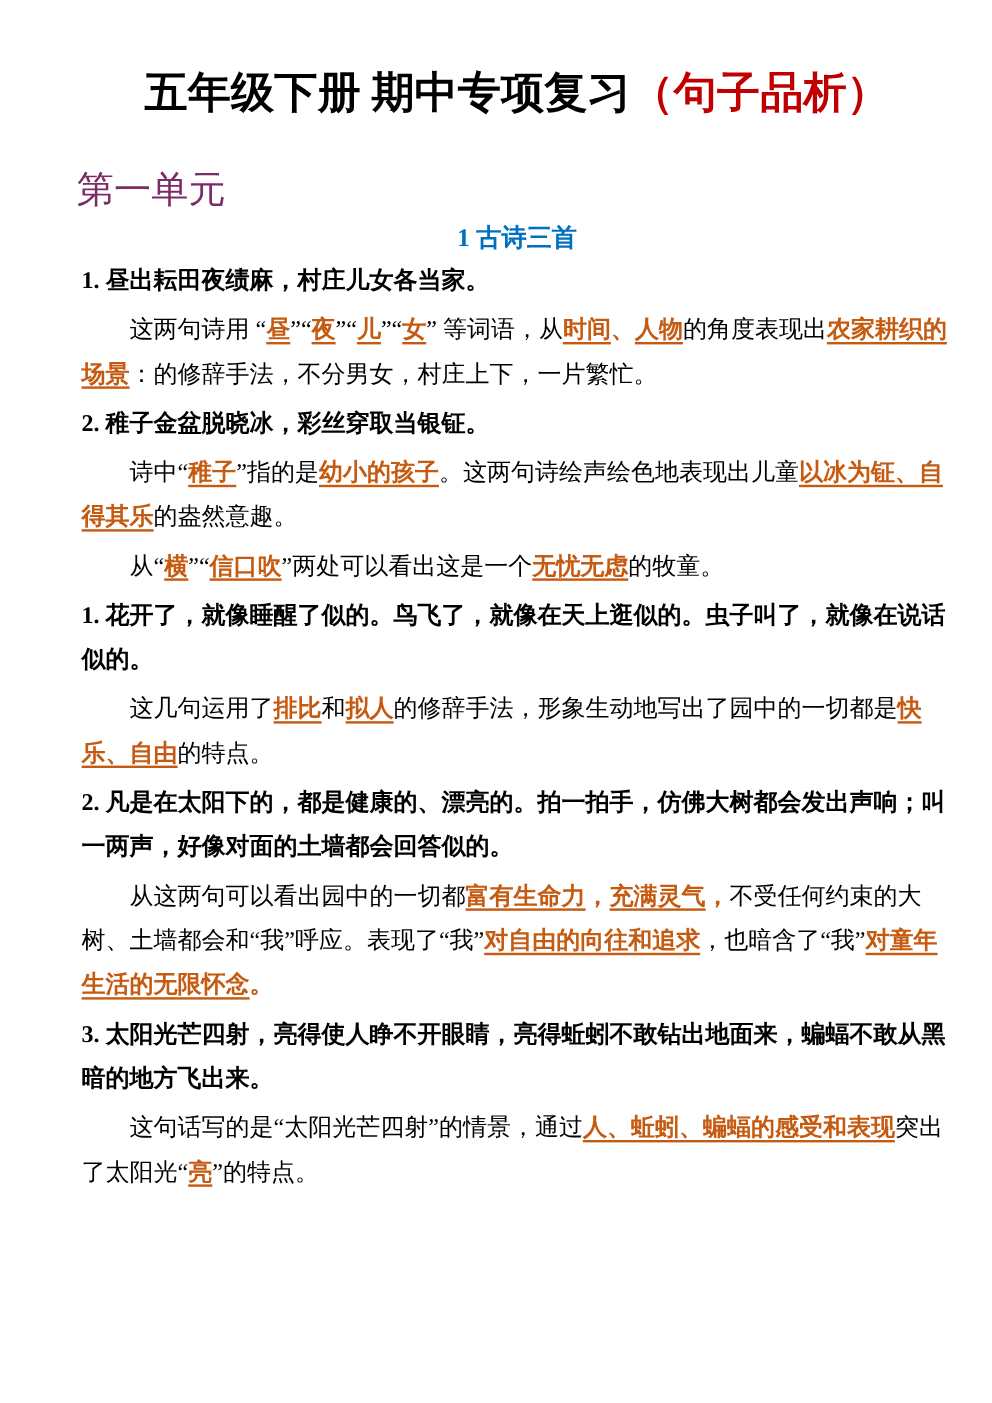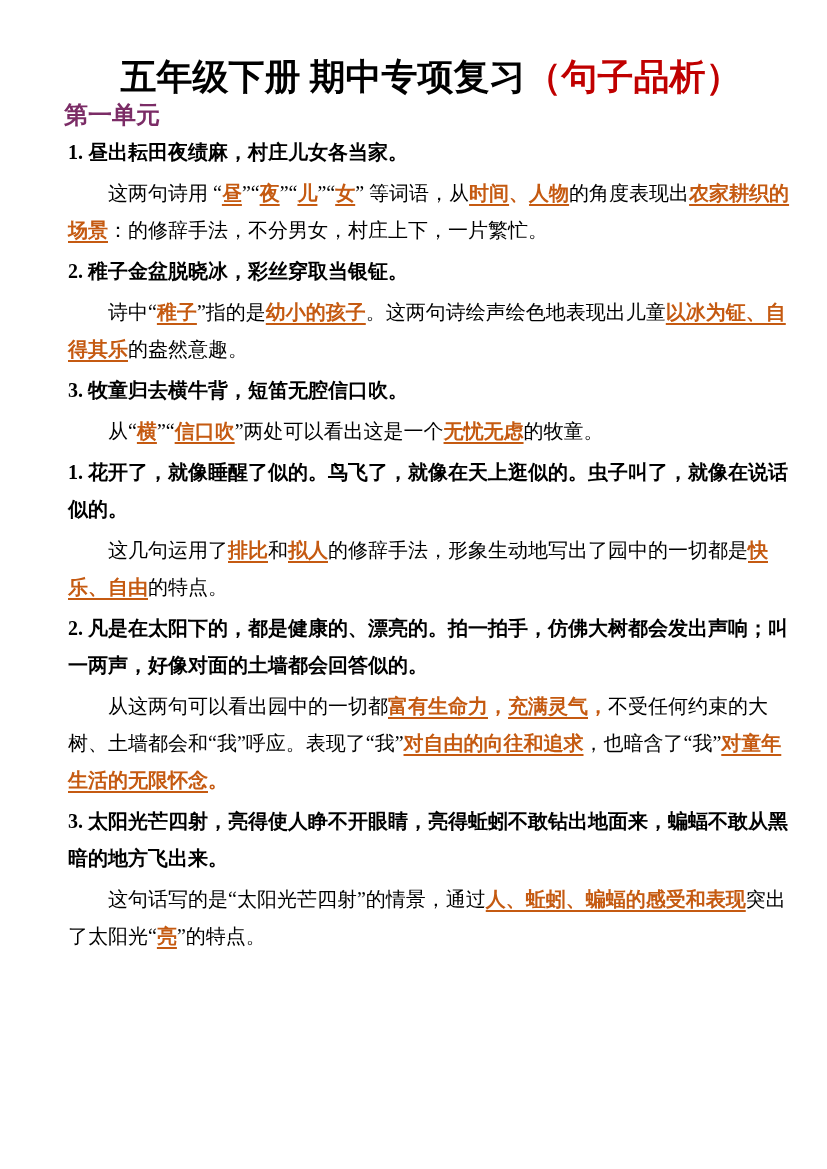--- a/index.html
+++ b/index.html
@@ -22,23 +22,24 @@
   .title{
     margin:0;
     text-align:center;
     font-size:36px;
     font-weight:bold;
     line-height:1.3;
     white-space:nowrap;
   }
   .title .accent{color:var(--red);}
   .unit{
+    margin-top:38px;
     color:var(--purple);
-    font-size:24px;
-    font-weight:bold;
+    font-size:31px;
+    font-weight:normal;
     line-height:1.2;
   }
   .section-heading{
     color:var(--blue);
     font-size:21px;
     font-weight:bold;
     text-align:center;
     line-height:28px;
     margin-top:8px;
   }
@@ -60,25 +61,25 @@
     font-weight:bold;
   }
 </style>
 </head>
 <body>
 
 <div class="page">
   <h1 class="title"><span>五年级下册 期中专项复习</span><span class="accent">（句子品析）</span></h1>
   <div class="unit">第一单元</div>
   <div id="sections">
+      <div class="section-heading">1  古诗三首</div>
       <p class="question">1. 昼出耘田夜绩麻，村庄儿女各当家。</p>
       <p class="answer"><span>这两句诗用 “</span><span class="hl">昼</span><span>”“</span><span class="hl">夜</span><span>”“</span><span class="hl">儿</span><span>”“</span><span class="hl">女</span><span>” 等词语，从</span><span class="hl">时间</span><span class="hp">、</span><span class="hl">人物</span><span>的角度表现出</span><span class="hl">农家耕织的场景</span><span>：的修辞手法，不分男女，村庄上下，一片繁忙。</span></p>
       <p class="question">2. 稚子金盆脱晓冰，彩丝穿取当银钲。</p>
       <p class="answer"><span>诗中“</span><span class="hl">稚子</span><span>”指的是</span><span class="hl">幼小的孩子</span><span>。这两句诗绘声绘色地表现出儿童</span><span class="hl">以冰为钲、自得其乐</span><span>的盎然意趣。</span></p>
-      <p class="question">3. 牧童归去横牛背，短笛无腔信口吹。</p>
       <p class="answer"><span>从“</span><span class="hl">横</span><span>”“</span><span class="hl">信口吹</span><span>”两处可以看出这是一个</span><span class="hl">无忧无虑</span><span>的牧童。</span></p>
       <p class="question">1. 花开了，就像睡醒了似的。鸟飞了，就像在天上逛似的。虫子叫了，就像在说话似的。</p>
       <p class="answer"><span>这几句运用了</span><span class="hl">排比</span><span>和</span><span class="hl">拟人</span><span>的修辞手法，形象生动地写出了园中的一切都是</span><span class="hl">快乐、自由</span><span>的特点。</span></p>
       <p class="question">2. 凡是在太阳下的，都是健康的、漂亮的。拍一拍手，仿佛大树都会发出声响；叫一两声，好像对面的土墙都会回答似的。</p>
       <p class="answer"><span>从这两句可以看出园中的一切都</span><span class="hl">富有生命力</span><span class="hp">，</span><span class="hl">充满灵气</span><span class="hp">，</span><span>不受任何约束的大树、土墙都会和“我”呼应。表现了“我”</span><span class="hl">对自由的向往和追求</span><span>，也暗含了“我”</span><span class="hl">对童年生活的无限怀念</span><span class="hp">。</span></p>
       <p class="question">3. 太阳光芒四射，亮得使人睁不开眼睛，亮得蚯蚓不敢钻出地面来，蝙蝠不敢从黑暗的地方飞出来。</p>
       <p class="answer"><span>这句话写的是“太阳光芒四射”的情景，通过</span><span class="hl">人、蚯蚓、蝙蝠的感受和表现</span><span>突出了太阳光“</span><span class="hl">亮</span><span>”的特点。</span></p>
     </div>
 </div>
 

